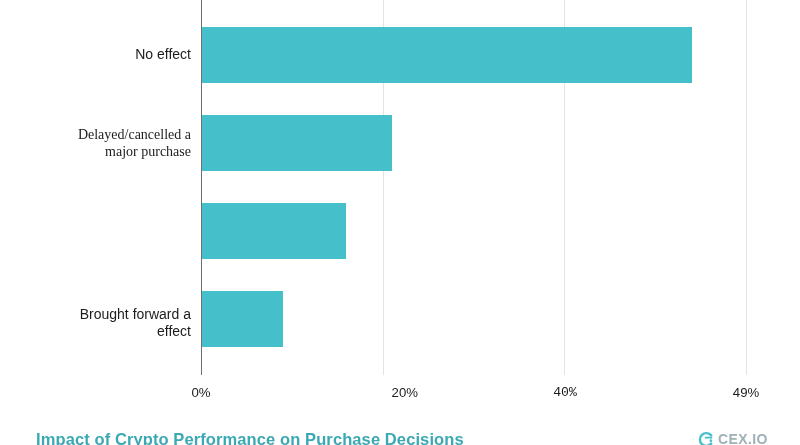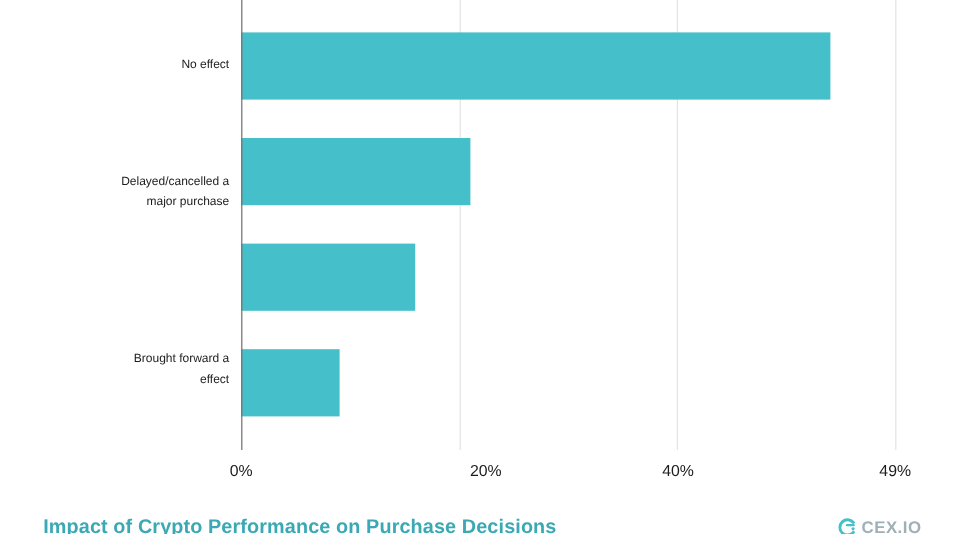--- a/index.html
+++ b/index.html
@@ -53,21 +53,21 @@
     position: absolute;
     height: 56px;
     background: #45bfc9;
   }
   .cat-wrap {
     position: absolute;
     left: 31px;
     width: 160px;
     text-align: center;
     color: #1c1c1c;
-    font-size: 10px;
+    font-size: 14px;
     line-height: 17.5px;
     display: flex;
     flex-direction: column;
     justify-content: center;
     height: 56px;
     align-items: flex-end;
   }
 
   
   .tick-label {
@@ -128,34 +128,34 @@
     <div class="bar" style="left: 0px; top: 203px; width: 145.333px; background: rgb(69, 191, 201);" title="Postponed a smaller purchase: 16%"></div>
     <div class="bar" style="left: 0px; top: 291px; width: 81.75px; background: rgb(69, 191, 201);" title="Brought forward a purchase from crypto profits: 9%"></div>
   </div>
 
   <div class="axis-line"></div>
 
   <div class="cat-wrap" style="top:27px;">
     <span>No effect</span>
   </div>
 
-  <div class="cat-wrap" style="top:132px;">
+  <div class="cat-wrap" style="top:115px;font-family:Liberation Serif, serif;">
     <span>Delayed/cancelled a</span>
     <span>major purchase</span>
   </div>
 
 
-  <div class="cat-wrap" style="top:280px; height:56px;">
+  <div class="cat-wrap" style="top:295px; height:56px;">
     <span>Brought forward a</span>
     <span>effect</span>
   </div>
 
   <div class="tick-label" style="left:166px;">0%</div>
   <div class="tick-label" style="left:348px;text-align:right;">20%</div>
-  <div class="tick-label" style="left:530px;">40%</div>
+  <div class="tick-label" style="left:530px;font-family:Liberation Mono, monospace;">40%</div>
   <div class="tick-label" style="left:711px;">49%</div>
 
   <div class="footer-title">Impact of Crypto Performance on Purchase Decisions</div>
 
   <div class="logo">
     <svg class="logo-mark" viewBox="0 0 24 24">
       <path d="M20 6.2 A9 9 0 1 0 20 17.8" fill="none" stroke="#45bfc9" stroke-width="3.4" stroke-linecap="round"></path>
       <path d="M12.4 9.4 L20.4 9.4" fill="none" stroke="#45bfc9" stroke-width="2.6" stroke-linecap="round"></path>
       <circle cx="19.6" cy="13.6" r="1.9" fill="#45bfc9"></circle>
     </svg>

